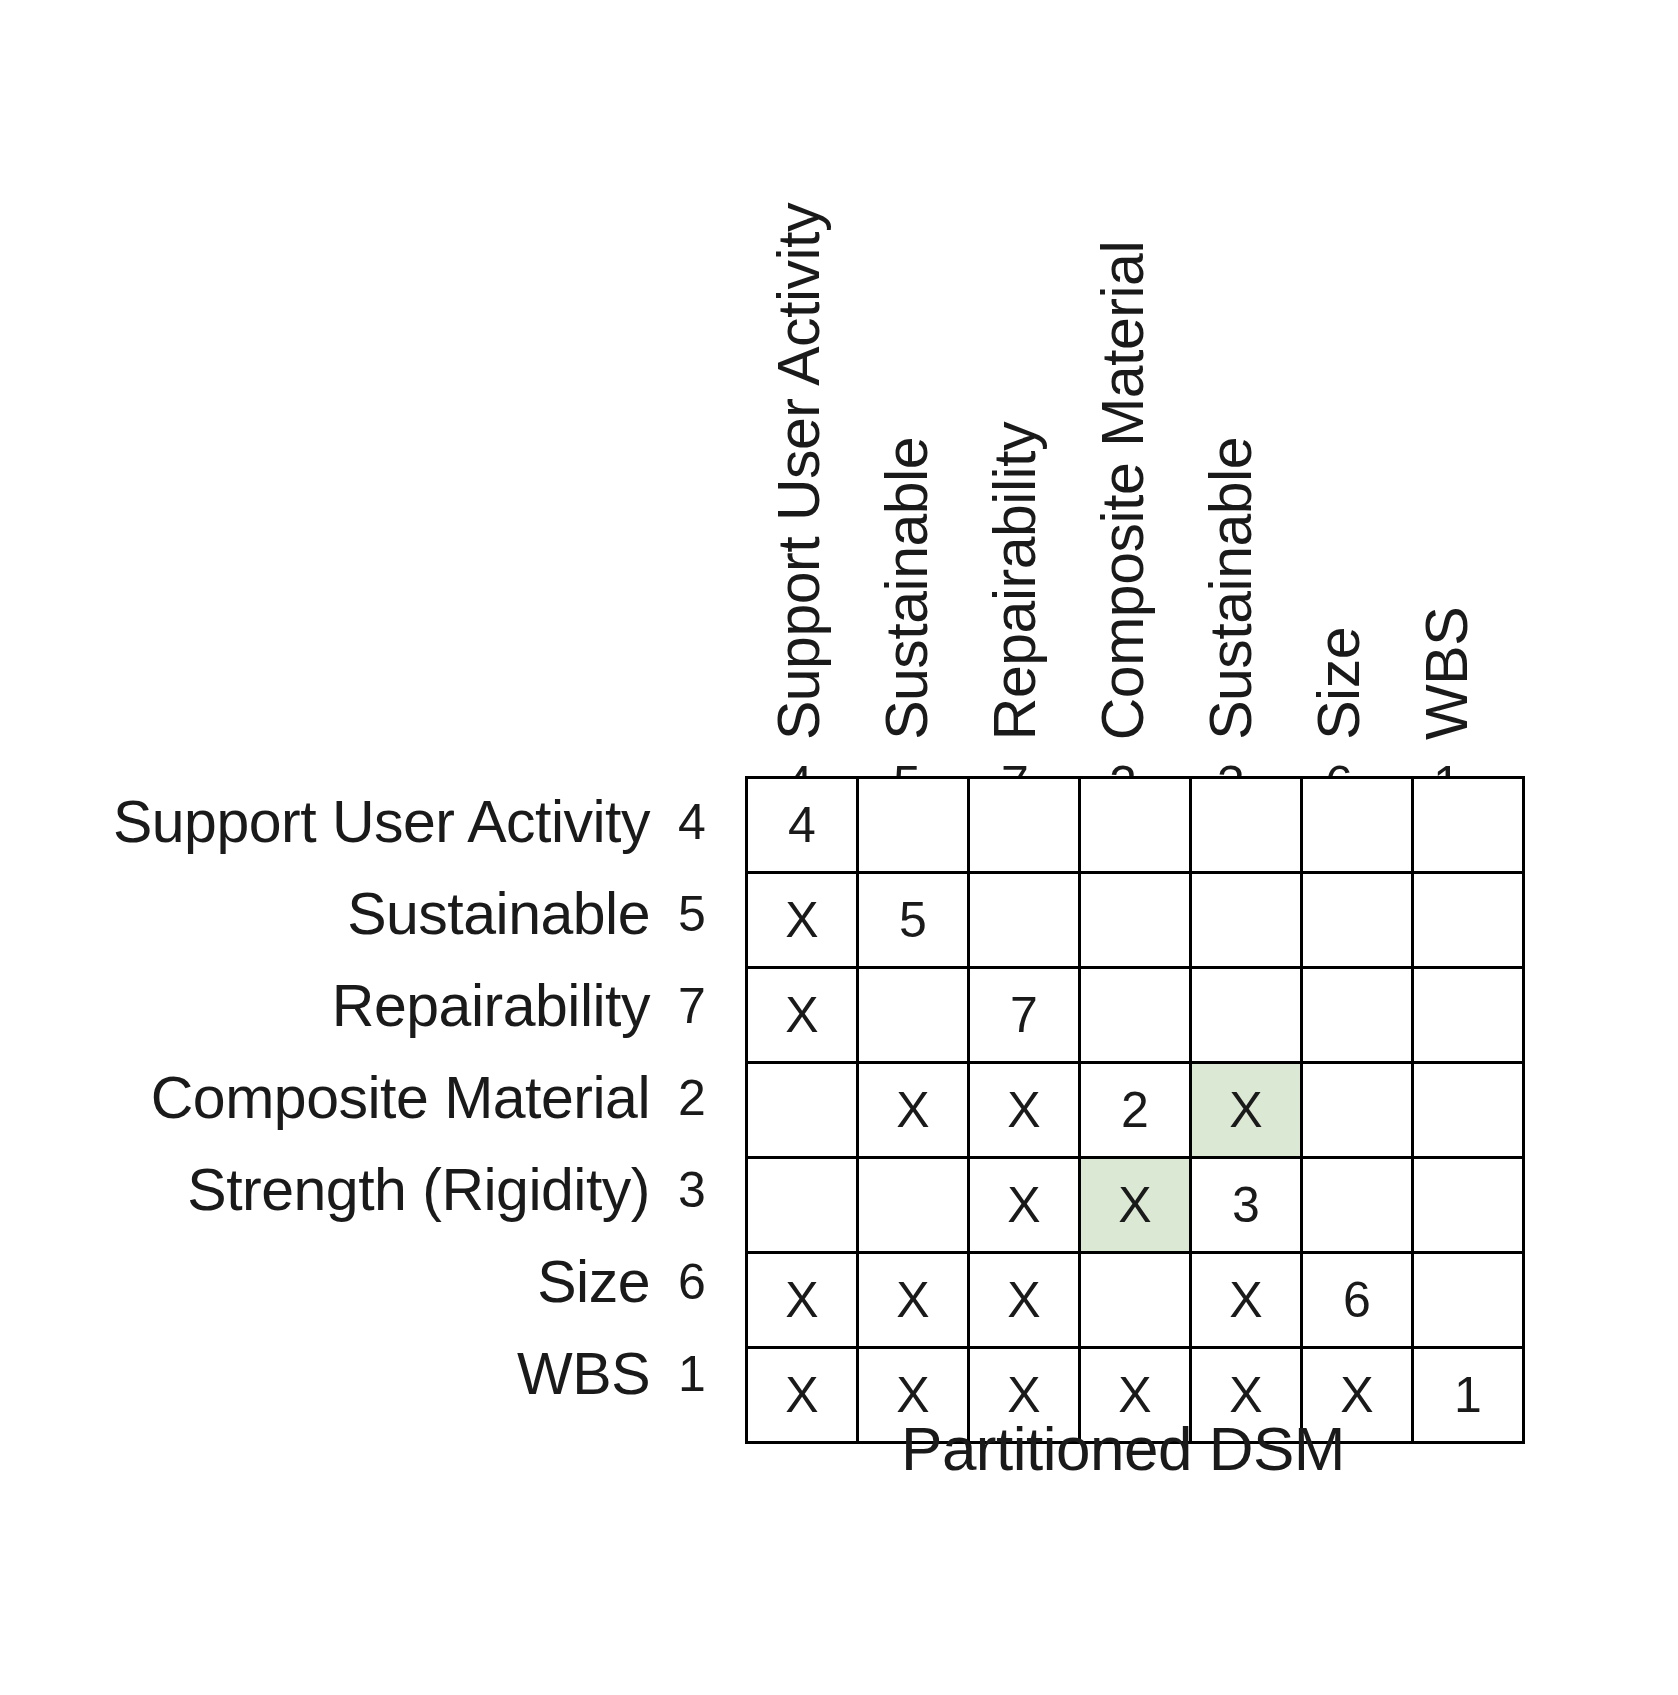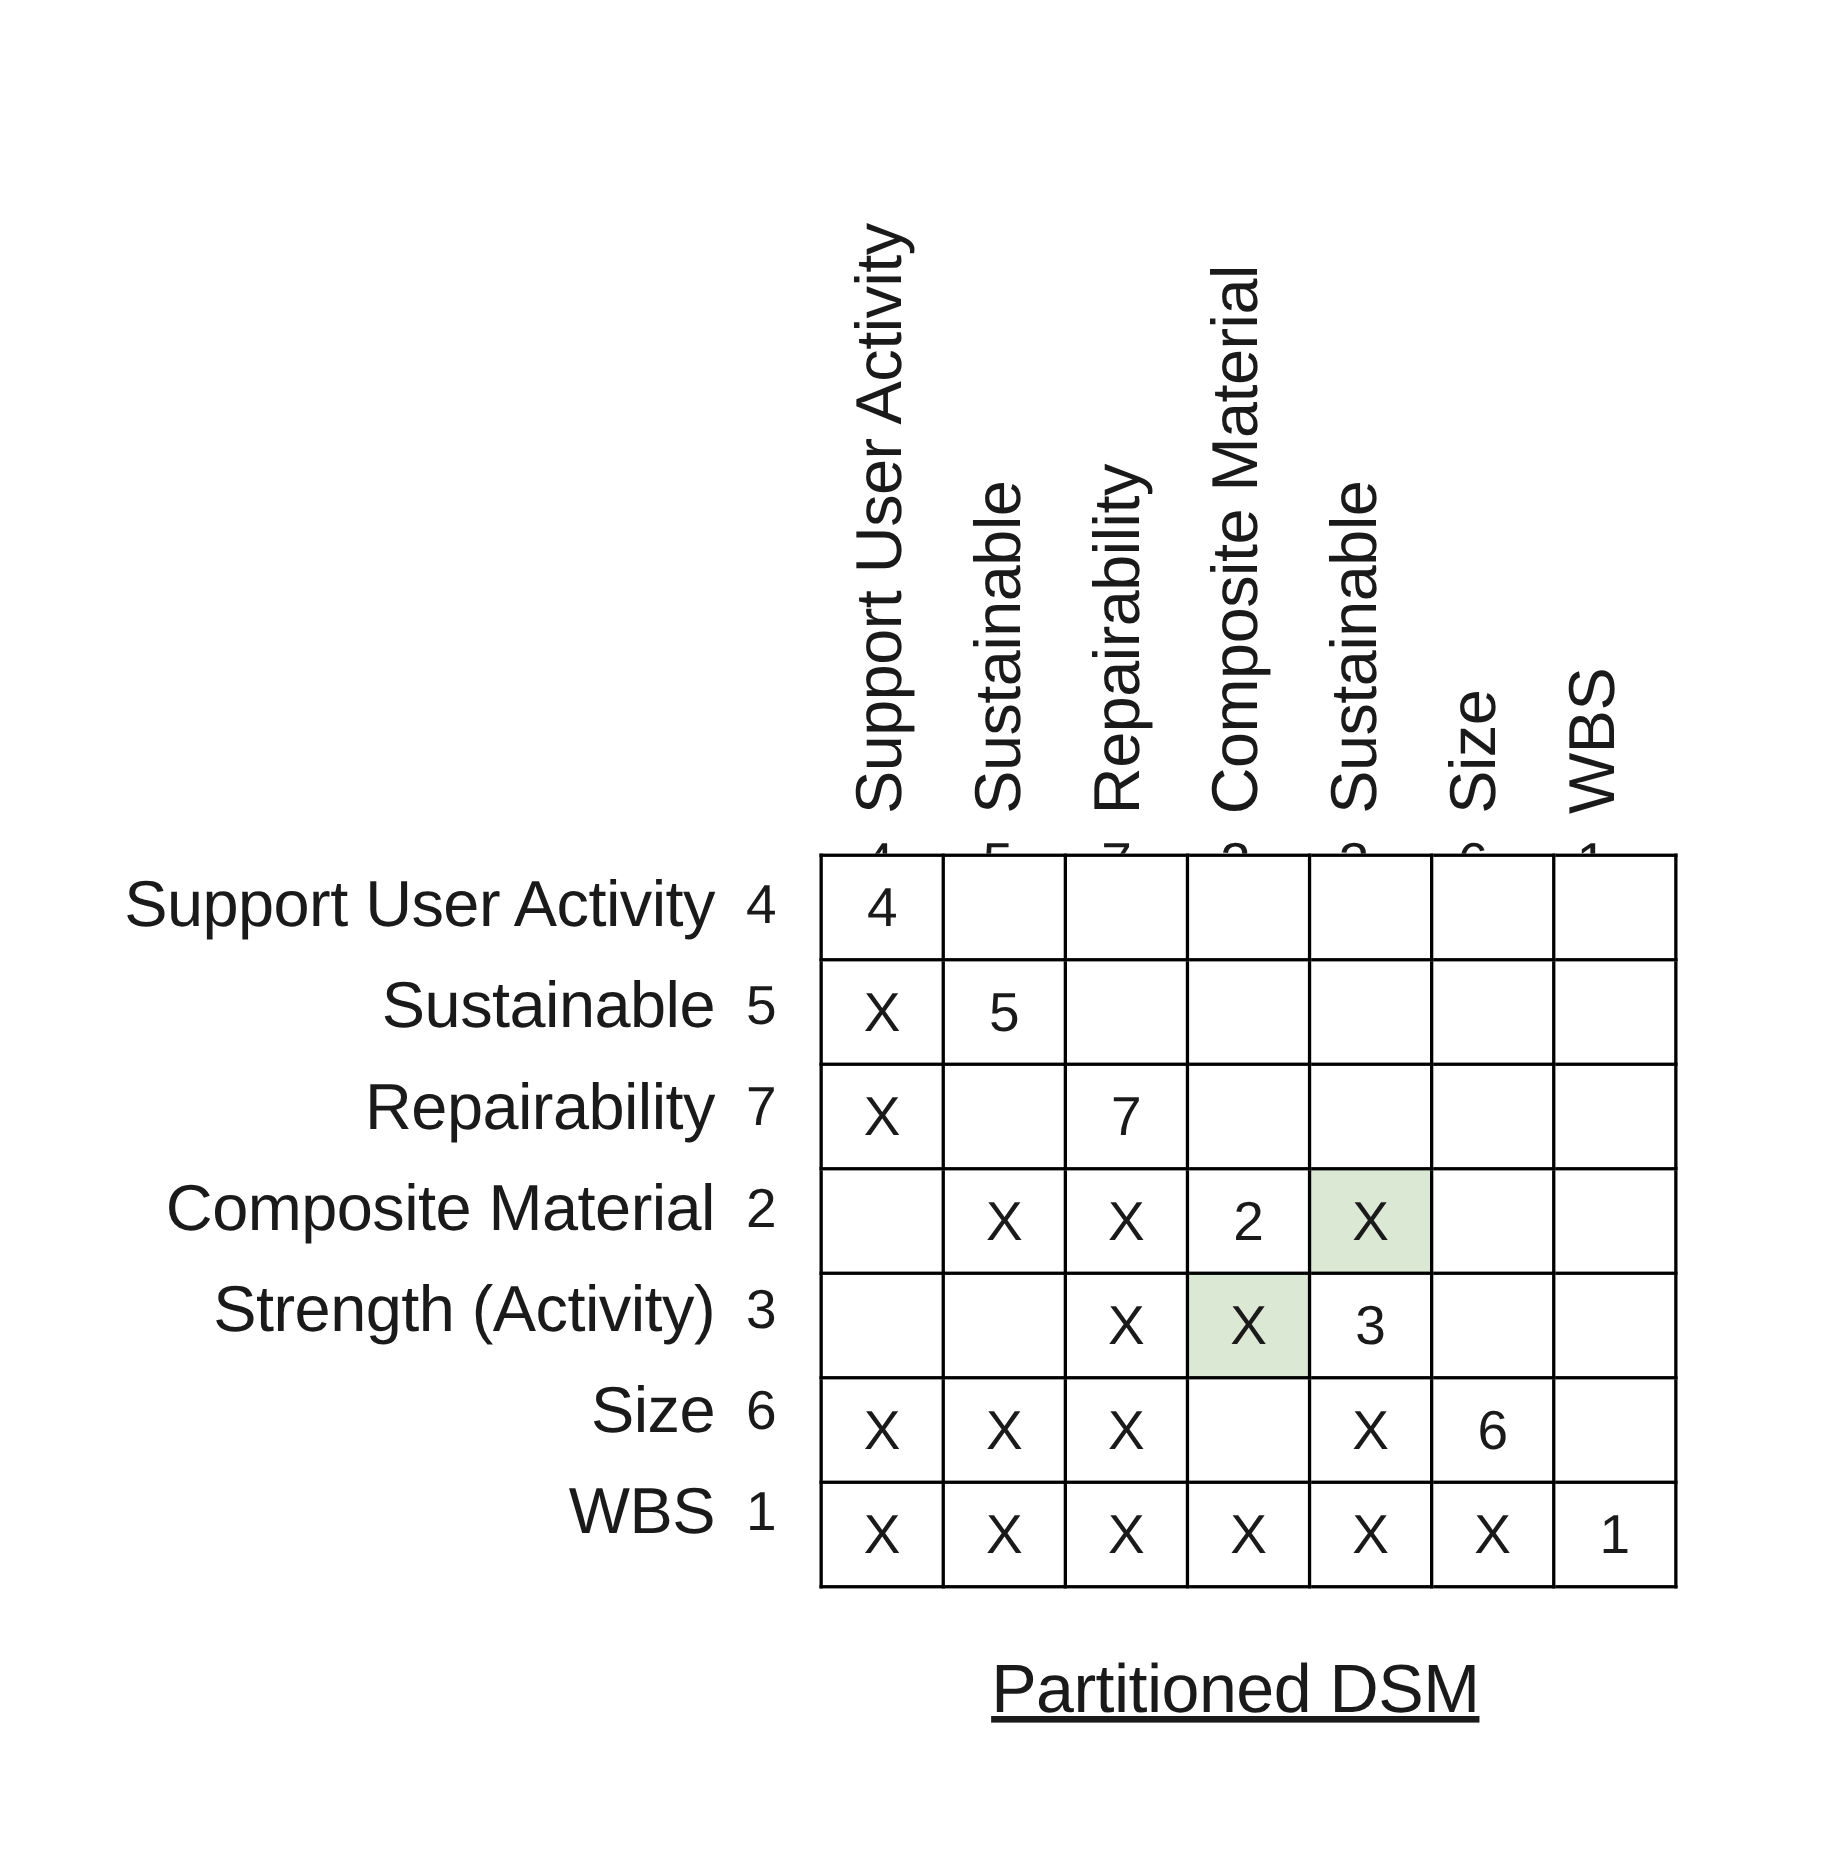--- a/index.html
+++ b/index.html
@@ -130,28 +130,27 @@
     background: #ffffff;
   }
   #matrix td.hl {
     background: #dbe8d4;
   }
 
   
   #caption {
     position: absolute;
     left: 745px;
-    top: 1505px;
+    top: 1418px;
     width: 756px;
     text-align: center;
     font-size: 62px;
     line-height: 1;
     white-space: nowrap;
     letter-spacing: -0.5px;
-    text-decoration: underline;
   }
 </style>
 </head>
 <body>
 
 <div id="figure">
 
   <div id="col-headers">
       <div class="col-header" style="left: 0px;">
         <span class="vtext">Support User Activity</span>
@@ -188,21 +187,21 @@
 
   <div id="row-labels">
       <div class="row-label" style="top: 0px;">Support User Activity</div>
       <div class="row-number" style="top: 0px;">4</div>
       <div class="row-label" style="top: 92px;">Sustainable</div>
       <div class="row-number" style="top: 92px;">5</div>
       <div class="row-label" style="top: 184px;">Repairability</div>
       <div class="row-number" style="top: 184px;">7</div>
       <div class="row-label" style="top: 276px;">Composite Material</div>
       <div class="row-number" style="top: 276px;">2</div>
-      <div class="row-label" style="top: 368px;">Strength (Activity)</div>
+      <div class="row-label" style="top: 368px;">Strength (Rigidity)</div>
       <div class="row-number" style="top: 368px;">3</div>
       <div class="row-label" style="top: 460px;">Size</div>
       <div class="row-number" style="top: 460px;">6</div>
       <div class="row-label" style="top: 552px;">WBS</div>
       <div class="row-number" style="top: 552px;">1</div>
     </div>
 
   <table id="matrix">
     <tbody>
         <tr>

